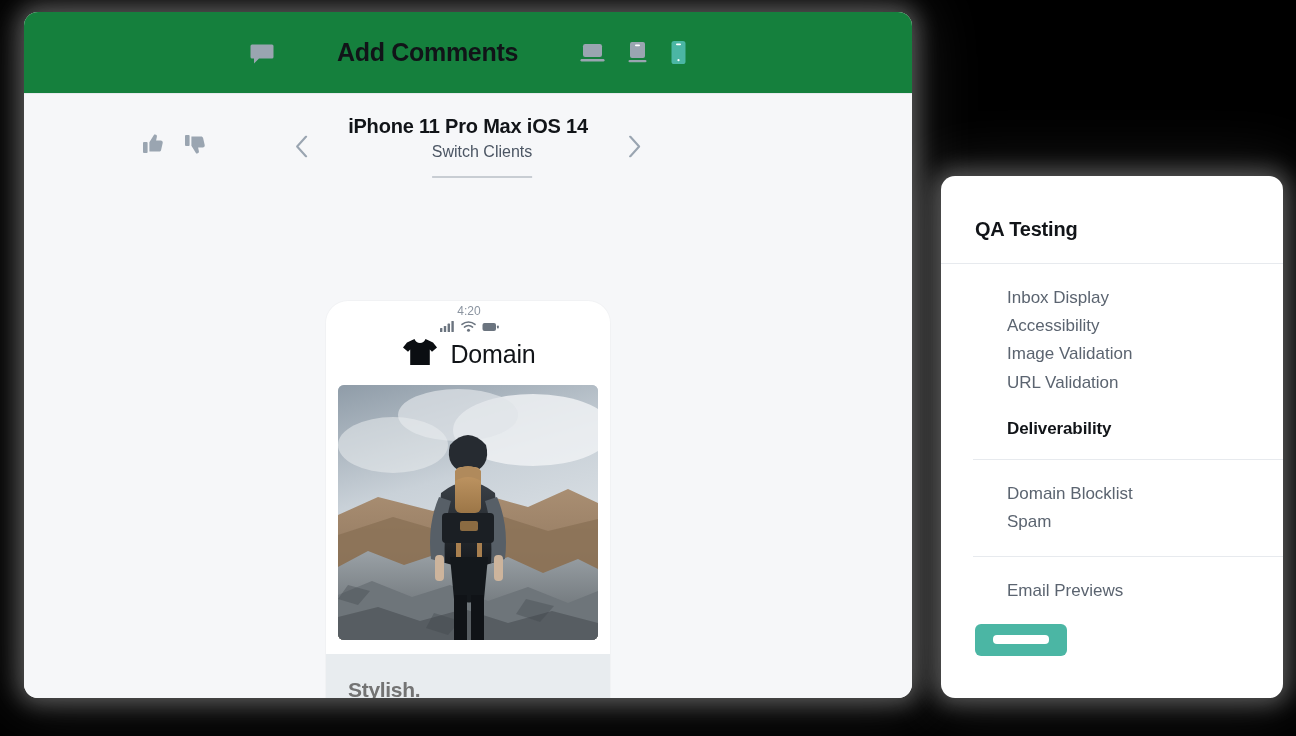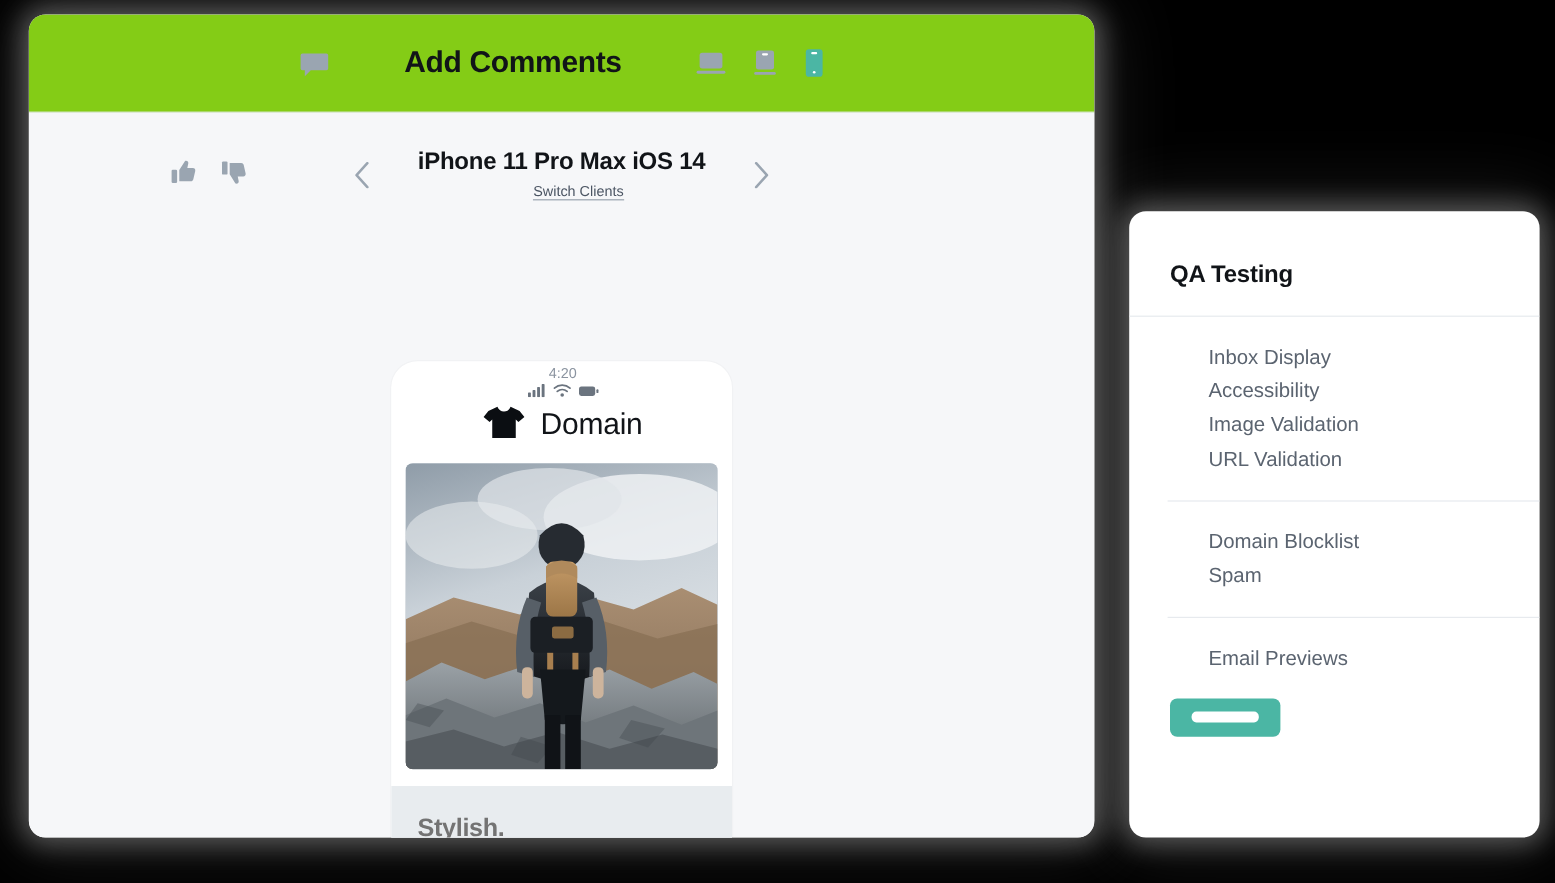--- a/index.html
+++ b/index.html
@@ -18,21 +18,21 @@
     width: 888px; height: 686px;
     background: #ffffff;
     border-radius: 14px;
     box-shadow: 0 0 22px 6px rgba(255,255,255,0.30),
                 0 0 60px 14px rgba(255,255,255,0.10);
     overflow: hidden;
   }
 
   .main-header {
     height: 82px;
-    background: #84cc16;
+    background: #15803d;
     border-bottom: 1px solid #E7EAEE;
     display: flex;
     align-items: center;
     justify-content: center;
     position: relative;
   }
   .hdr-center {
     display: flex;
     align-items: center;
     gap: 62px;
@@ -72,24 +72,24 @@
     display:flex; align-items:center; gap: 40px;
   }
   .client-names { text-align:center; }
   .client-title {
     font-size: 20px; font-weight: bold; color:#111418;
     letter-spacing:-0.2px; white-space:nowrap;
   }
   .switch-clients {
     display:inline-block;
     margin-top: 5px;
-    font-size: 12px;
+    font-size: 16px;
     color: #4B5563;
     border-bottom: 1px solid #9AA3AE;
-    padding-bottom: 0;
+    padding-bottom: 16px;
     cursor:pointer;
     margin-left:28px;
   }
   .chev { cursor:pointer; display:flex; }
 
   
   .phone {
     position:absolute;
     left: 50%;
     transform: translateX(-50%);
@@ -385,20 +385,21 @@
 
     <div class="sp-header">
       <div class="sp-header-title">QA Testing</div>
     </div>
 
     <div class="sp-group bordered">
       <div class="sp-item">Inbox Display</div>
       <div class="sp-item">Accessibility</div>
       <div class="sp-item">Image Validation</div>
       <div class="sp-item">URL Validation</div>
+      <div class="sp-subhead">Deliverability</div>
     </div>
 
     <div class="sp-group bordered">
       <div class="sp-item">Domain Blocklist</div>
       <div class="sp-item">Spam</div>
     </div>
 
     <div class="sp-group">
       <div class="sp-item">Email Previews</div>
     </div>

